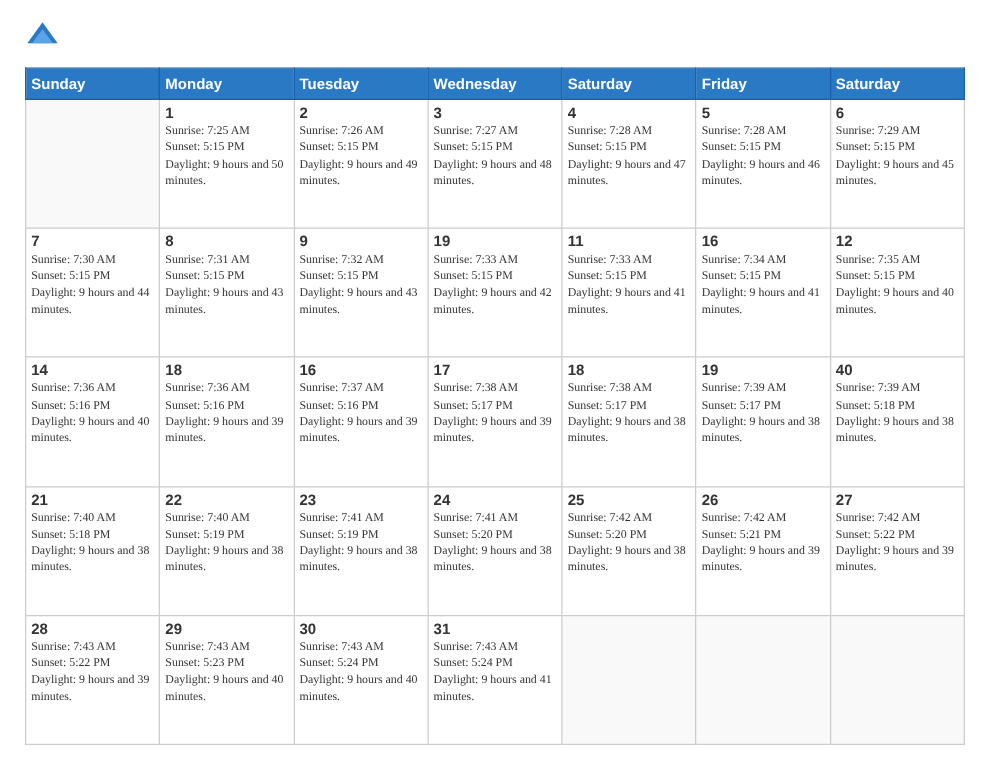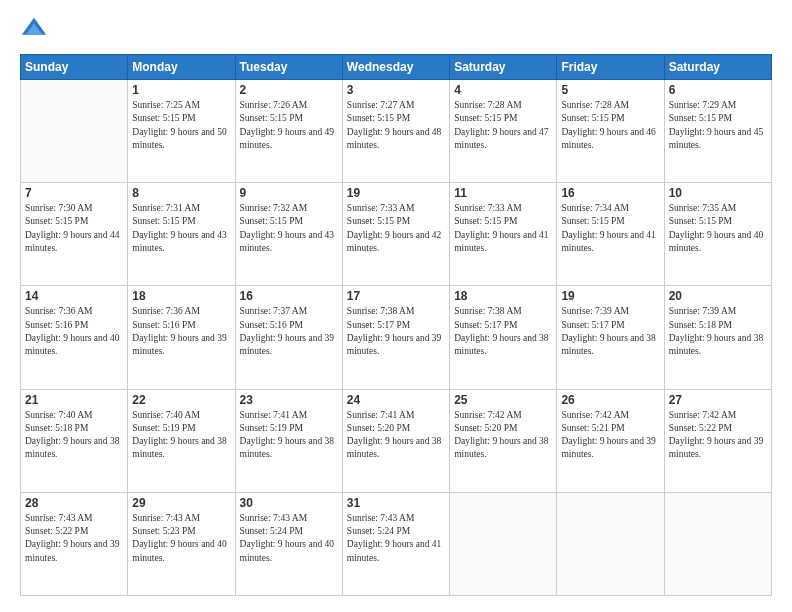--- a/index.html
+++ b/index.html
@@ -181,21 +181,21 @@
           </td>
           <td>
             <span class="day-num">11</span>
             <div class="cell-text">Sunrise: 7:33 AM<br>Sunset: 5:15 PM<br>Daylight: 9 hours and 41 minutes.</div>
           </td>
           <td>
             <span class="day-num">16</span>
             <div class="cell-text">Sunrise: 7:34 AM<br>Sunset: 5:15 PM<br>Daylight: 9 hours and 41 minutes.</div>
           </td>
           <td>
-            <span class="day-num">10</span>
+            <span class="day-num">12</span>
             <div class="cell-text">Sunrise: 7:35 AM<br>Sunset: 5:15 PM<br>Daylight: 9 hours and 40 minutes.</div>
           </td>
         </tr>
         <tr>
           <td>
             <span class="day-num">14</span>
             <div class="cell-text">Sunrise: 7:36 AM<br>Sunset: 5:16 PM<br>Daylight: 9 hours and 40 minutes.</div>
           </td>
           <td>
             <span class="day-num">18</span>
@@ -211,21 +211,21 @@
           </td>
           <td>
             <span class="day-num">18</span>
             <div class="cell-text">Sunrise: 7:38 AM<br>Sunset: 5:17 PM<br>Daylight: 9 hours and 38 minutes.</div>
           </td>
           <td>
             <span class="day-num">19</span>
             <div class="cell-text">Sunrise: 7:39 AM<br>Sunset: 5:17 PM<br>Daylight: 9 hours and 38 minutes.</div>
           </td>
           <td>
-            <span class="day-num">20</span>
+            <span class="day-num">40</span>
             <div class="cell-text">Sunrise: 7:39 AM<br>Sunset: 5:18 PM<br>Daylight: 9 hours and 38 minutes.</div>
           </td>
         </tr>
         <tr>
           <td>
             <span class="day-num">21</span>
             <div class="cell-text">Sunrise: 7:40 AM<br>Sunset: 5:18 PM<br>Daylight: 9 hours and 38 minutes.</div>
           </td>
           <td>
             <span class="day-num">22</span>

